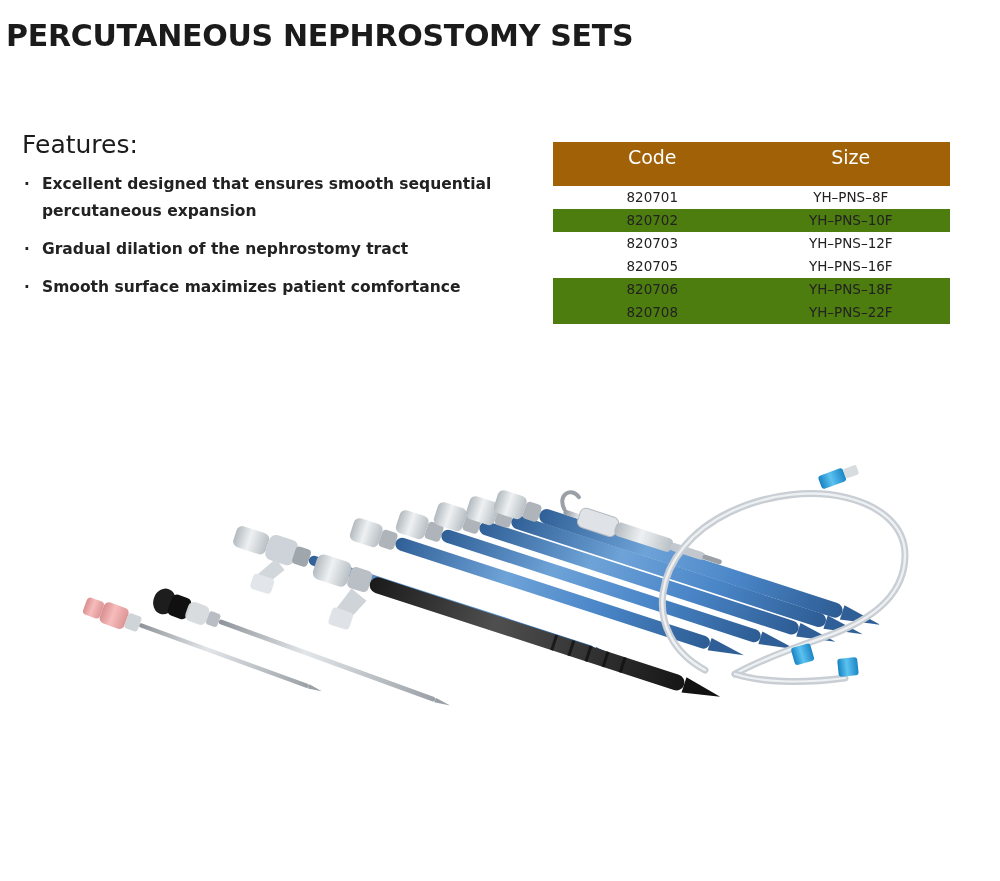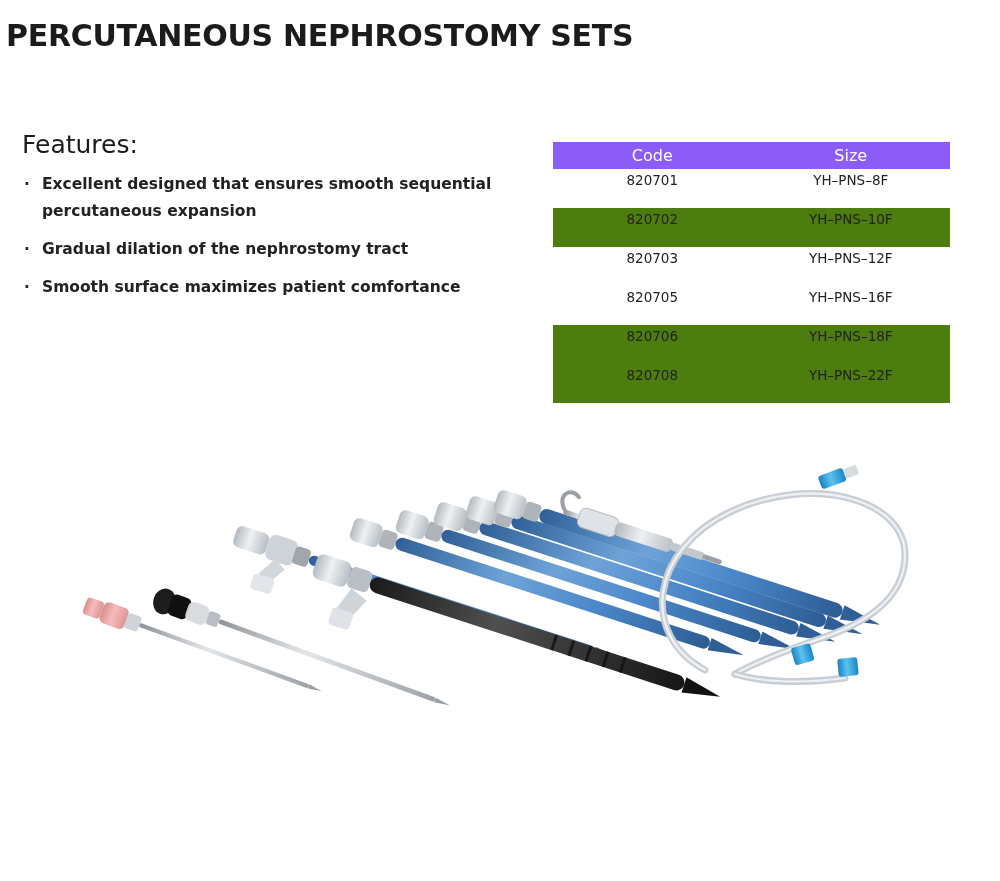--- a/index.html
+++ b/index.html
@@ -70,30 +70,30 @@
   .spec-table {
     position: absolute;
     left: 553px;
     top: 142px;
     width: 397px;
     border-collapse: collapse;
     font-size: 13px;
     font-family: "DejaVu Sans", sans-serif;
   }
   .spec-table th {
-    background: #8b5cf6;
+    background: #a16207;
     color: #ffffff;
     font-weight: normal;
-    padding: 4px 0 4px 0;
+    padding: 4px 0 18px 0;
     text-align: center;
-    font-size: 16px;
+    font-size: 19px;
   }
   .spec-table td {
     text-align: center;
-    padding: 3px 0 20px 0;
+    padding: 3px 0 4px 0;
     color: #222;
     font-size: 13.5px;
   }
   .spec-table tr.odd td {
     background: #ffffff;
   }
   .spec-table tr.even td {
     background: #4d7c0f;
   }
   .col-code { width: 50%; }

